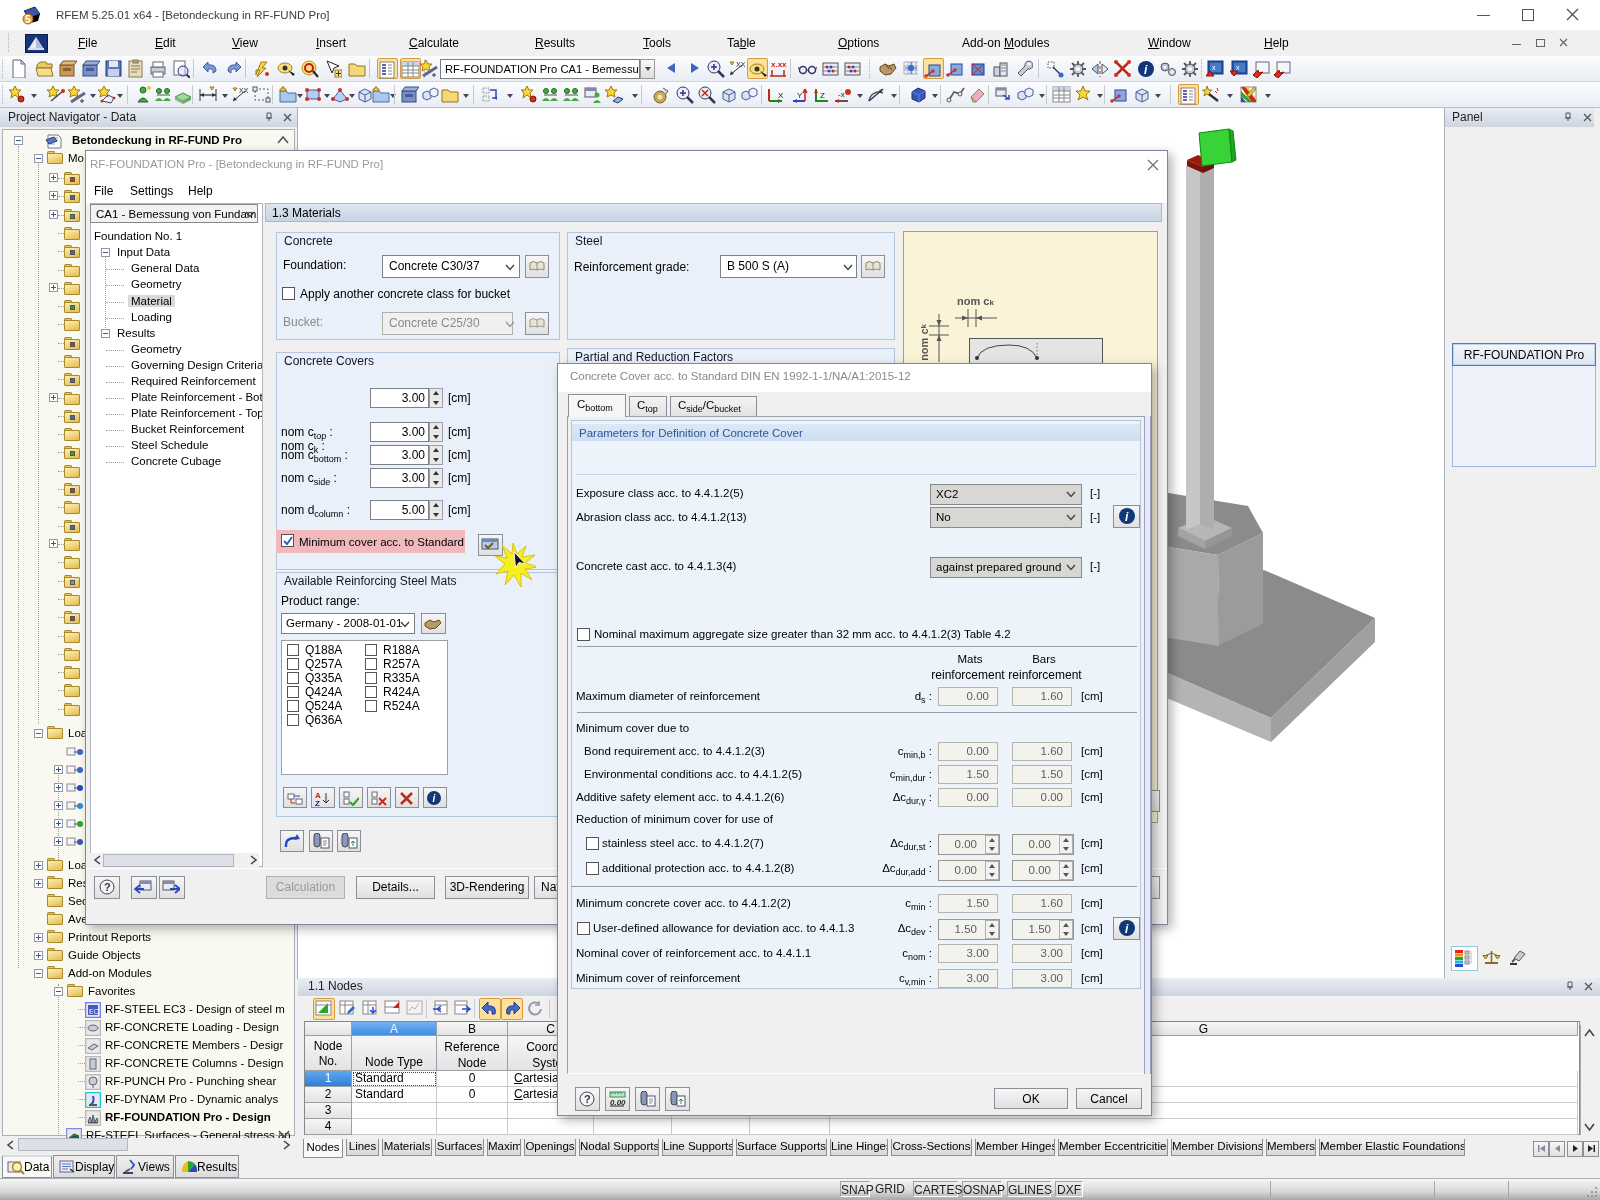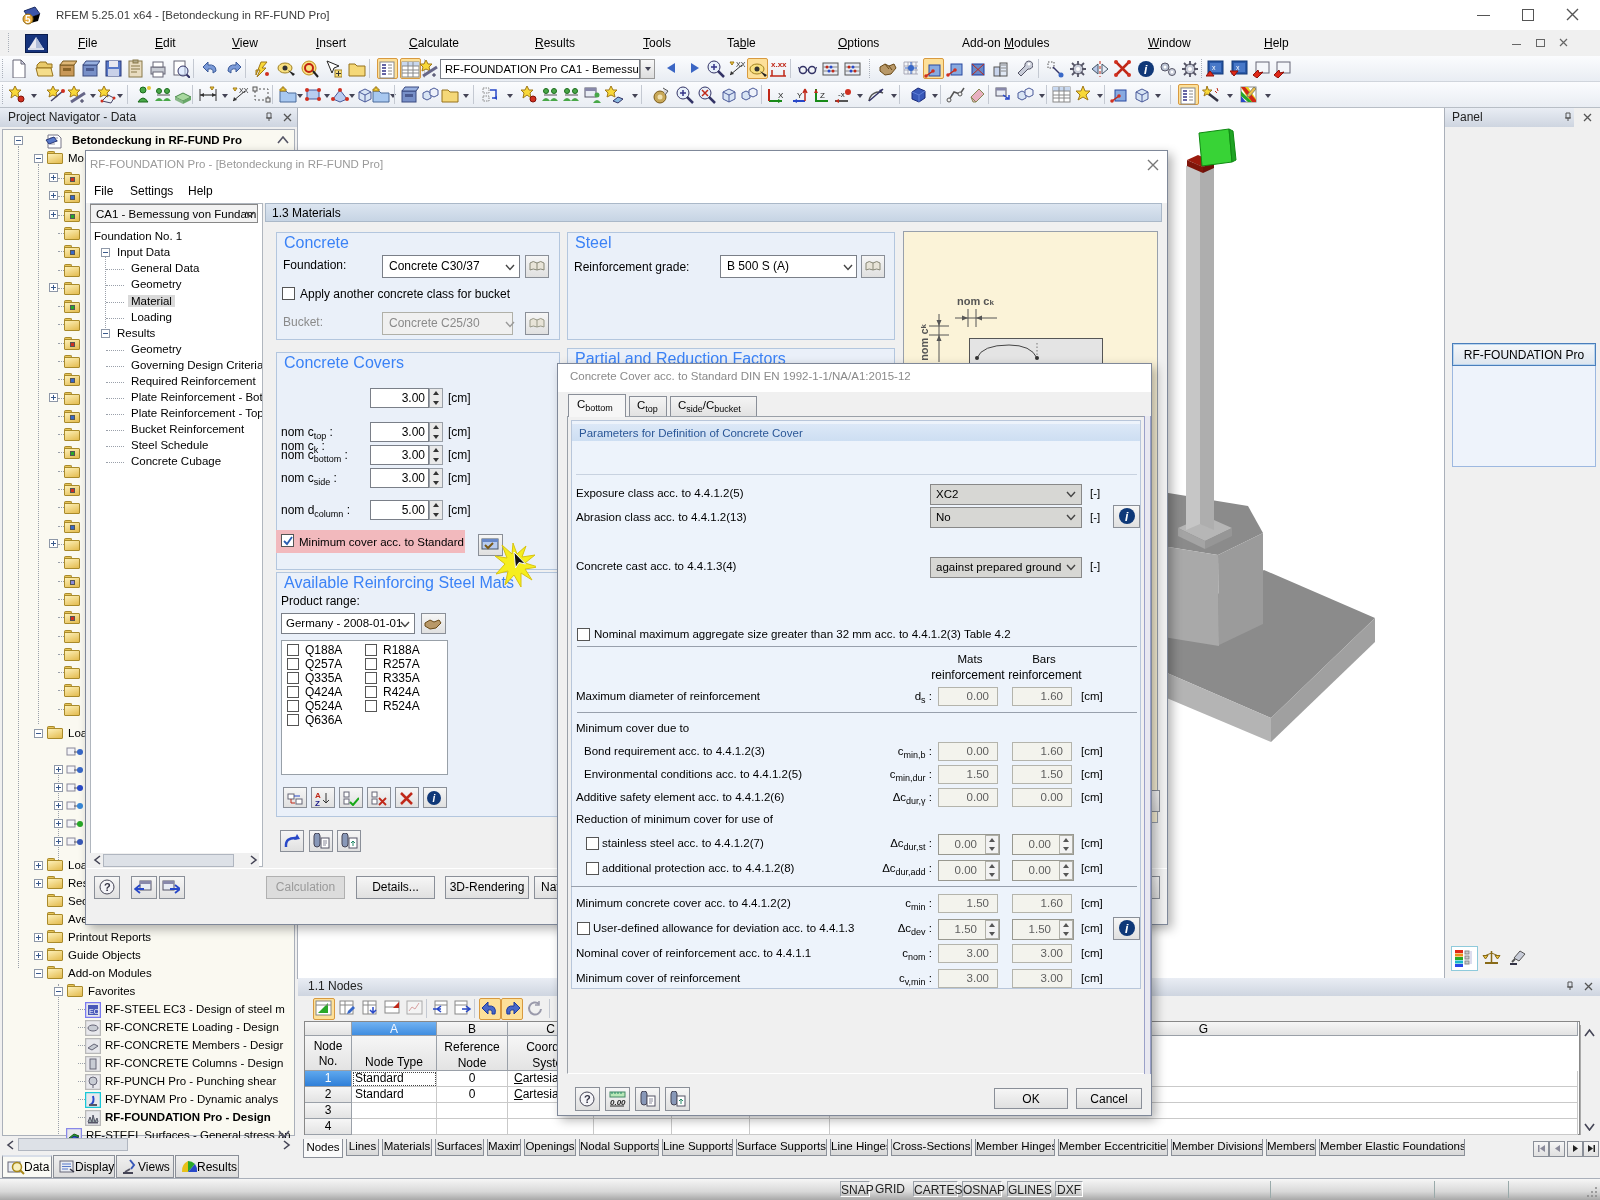--- a/index.html
+++ b/index.html
@@ -9,21 +9,21 @@
 .expander { position:absolute; width:9px; height:9px; background:#fff; border:1px solid #8e98a8; }
 .expander i { position:absolute; left:1px; top:3px; width:5px; height:1px; background:#3a5a8c; }
 .expander.plus b { position:absolute; left:3px; top:1px; width:1px; height:5px; background:#3a5a8c; }
 .treerow { position:absolute; white-space:nowrap; font-size:11.5px; }
 .folder { position:absolute; width:17px; height:13px; }
 .folder i { position:absolute; left:0; top:0px; width:8px; height:4px; background:#e9c65a; border:1px solid #a98a2a; border-bottom:none; border-radius:2px 2px 0 0; }
 .folder b { position:absolute; left:0; top:2px; width:16px; height:11px; background:linear-gradient(160deg,#fdf0b8,#e3bb4e); border:1px solid #a98a2a; border-radius:1px; }
 .sbthumb { position:absolute; background:#dde1e7; border:1px solid #b0b6c0; }
 .dialog { position:absolute; background:#f0f0f0; border:1px solid #7f8899; box-shadow:4px 4px 10px rgba(0,0,0,0.3); }
 .group { position:absolute; background:#eaf0f9; border:1px solid #b3c6de; }
-.gtitle { position:absolute; left:8px; top:2px; color:#3b82f6; font-size:16px; white-space:nowrap; }
+.gtitle { position:absolute; left:8px; top:2px; color:#0f172a; font-size:12px; white-space:nowrap; }
 .field { position:absolute; background:#fff; border:1px solid #7a7f88; font-size:12px; }
 .rofield { position:absolute; background:#f3f3ed; border:1px solid #b4b4ac; font-size:11.5px; color:#5e5e5e; text-align:right; }
 .spin { position:absolute; width:14px; background:#e9e9e9; border:1px solid #9aa0a8; }
 .combo { position:absolute; background:#fff; border:1px solid #7a7f88; font-size:12px; white-space:nowrap; overflow:hidden;}
 .gcombo { position:absolute; background:#d7d7d4; border:1px solid #888; font-size:11.5px; white-space:nowrap; overflow:hidden;}
 .btn { position:absolute; background:linear-gradient(#f6f6f6,#e0e0e0); border:1px solid #8a8f98; font-size:12px; text-align:center; }
 .cb { position:absolute; width:13px; height:13px; background:#fff; border:1px solid #555; }
 sub { font-size:9px; }
 .th { position:absolute; background:linear-gradient(#f6f6f6,#e3e3e3); border-right:1px solid #9aa0a8; border-bottom:1px solid #9aa0a8; text-align:center; font-size:12px; overflow:hidden;}
 .td { position:absolute; border-right:1px solid #c9c9c9; border-bottom:1px solid #c9c9c9; background:#fff; font-size:12px; overflow:hidden; }
@@ -805,21 +805,21 @@
 <polygon points="60,60 74,66 74,430 60,424" fill="#aeaeae"></polygon>
 
 <polygon points="47,60 58,55 74,62 63,67" fill="#9b1a0c"></polygon>
 <polygon points="47,60 63,67 63,73 47,66" fill="#7e150a"></polygon>
 <polygon points="63,67 74,62 74,68 63,73" fill="#6d120a"></polygon>
 
 <polygon points="59,33 89,29 92,62 62,66" fill="#38d336" stroke="#0f8a12"></polygon>
 <polygon points="89,29 93,31 96,60 92,62" fill="#1fa324" stroke="#0f8a12"></polygon>
 </svg>
 <div class="abs" style="left:1444px;top:108px;width:156px;height:1070px;background:#f0f0f0;border-left:1px solid #aab0ba;"></div>
-<div class="abs dockcap" style="left:1445px;top:108px;width:129px;height:19px;padding:2px 0 0 7px;">Panel</div>
+<div class="abs dockcap" style="left:1445px;top:108px;width:149px;height:19px;padding:2px 0 0 7px;">Panel</div>
 <svg class="abs" style="left:1564px;top:112px;" width="8" height="10">
       <path d="M2 1 h4 v5 h-4 z M1 6 h6 M4 6 v3" stroke="#555" fill="none"></path>
     </svg>
 <svg class="abs" style="left:1583px;top:113px;" width="9" height="9">
       <path d="M1 1 L8 8 M8 1 L1 8" stroke="#555" stroke-width="1.3"></path>
     </svg>
 <div class="btn" style="left:1452px;top:343px;width:144px;height:23px;border:1px solid #4a7ebb;box-shadow:0 0 0 1px #b8d4ee inset;padding-top:4px;background:linear-gradient(#f4f7fa,#dde5ee);">RF-FOUNDATION Pro</div>
 <div class="abs" style="left:1452px;top:366px;width:144px;height:101px;background:#eef3fb;border:1px solid #9db8e0;border-top:none;"></div>
 <div class="abs" style="left:1451px;top:946px;width:27px;height:25px;background:#fff;border:1px solid #8ecadb;"></div>
 <svg class="abs" style="left:1454px;top:949px;" width="22" height="20">

